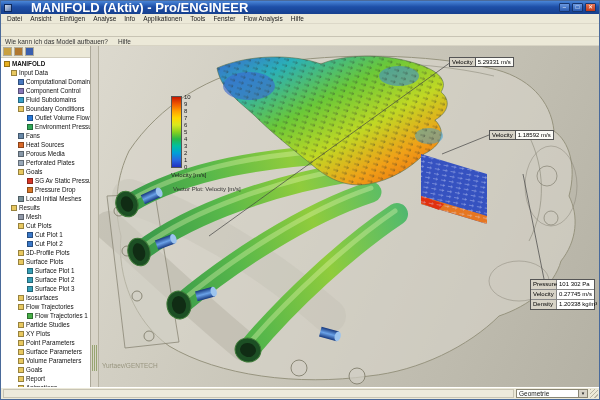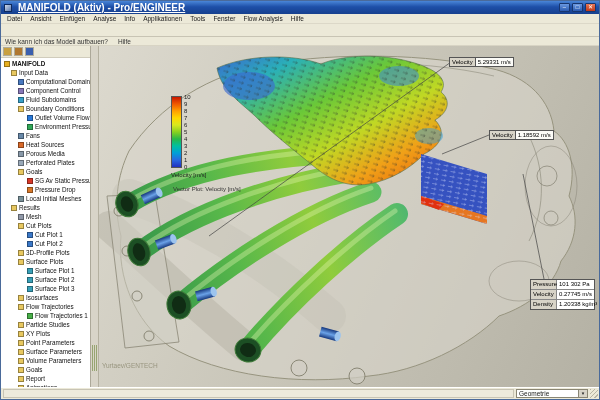--- a/index.html
+++ b/index.html
@@ -3,21 +3,21 @@
 <meta charset="utf-8">
 <style>
   html,body{margin:0;padding:0;}
   *{box-sizing:border-box;font-family:"Liberation Sans",sans-serif;}
   .window{width:600px;height:400px;display:flex;flex-direction:column;background:#ece9d8;border:1px solid #4a6a9a;overflow:hidden;}
 
   
   .titlebar{height:13px;flex:none;display:flex;align-items:center;padding:0 3px;
     background:linear-gradient(180deg,#4a86d8,#1e4fa8 45%,#16408e);color:#fff;}
   .app-icon{width:8px;height:8px;flex:none;background:linear-gradient(135deg,#cfd8e8,#5a7ab0);border:1px solid #0e2a5e;}
-  .title-text{flex:1;margin-left:6px;font-size:10px;font-weight:bold;white-space:nowrap;overflow:hidden;text-decoration:underline;}
+  .title-text{flex:1;margin-left:19px;font-size:13px;font-weight:bold;white-space:nowrap;overflow:hidden;}
   .winbtn{width:11px;height:9px;margin-left:2px;font-size:6px;line-height:7px;text-align:center;color:#fff;
     background:linear-gradient(#6a98e0,#2a5ab0);border:1px solid #18366e;border-radius:1px;}
   .winbtn.close{background:linear-gradient(#e87858,#c03818);}
 
   
   .menubar{height:10px;flex:none;display:flex;background:#ece9d8;border-bottom:1px solid #dcd8c8;padding-left:2px;}
   .menu-item{font-size:6.5px;line-height:10px;padding:0 4px;color:#1a1a1a;white-space:nowrap;}
 
   
   .toolbar{height:13px;flex:none;display:flex;align-items:center;background:#ece9d8;padding:0 2px;border-bottom:1px solid #c8c4b4;}

